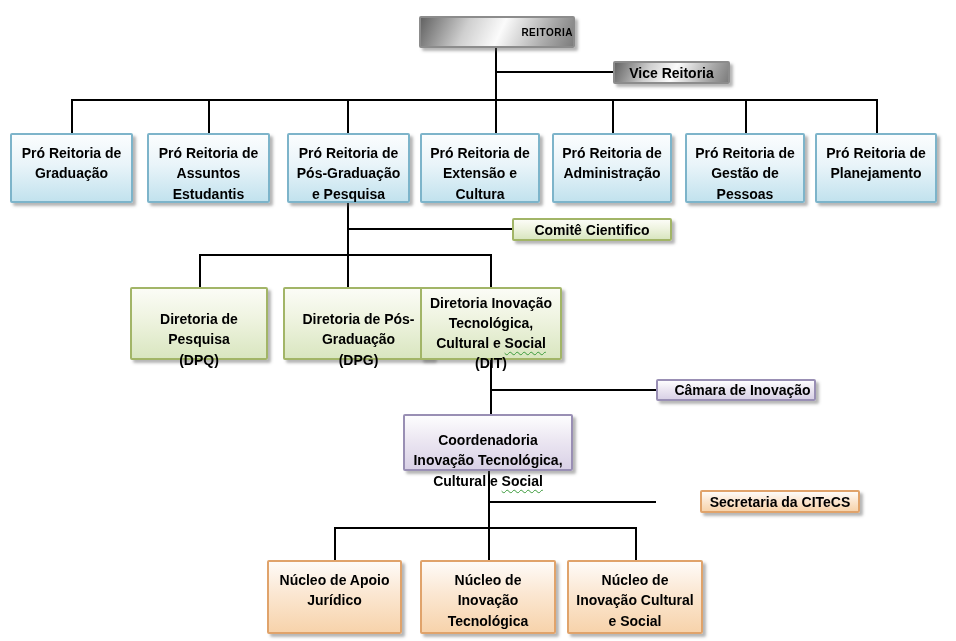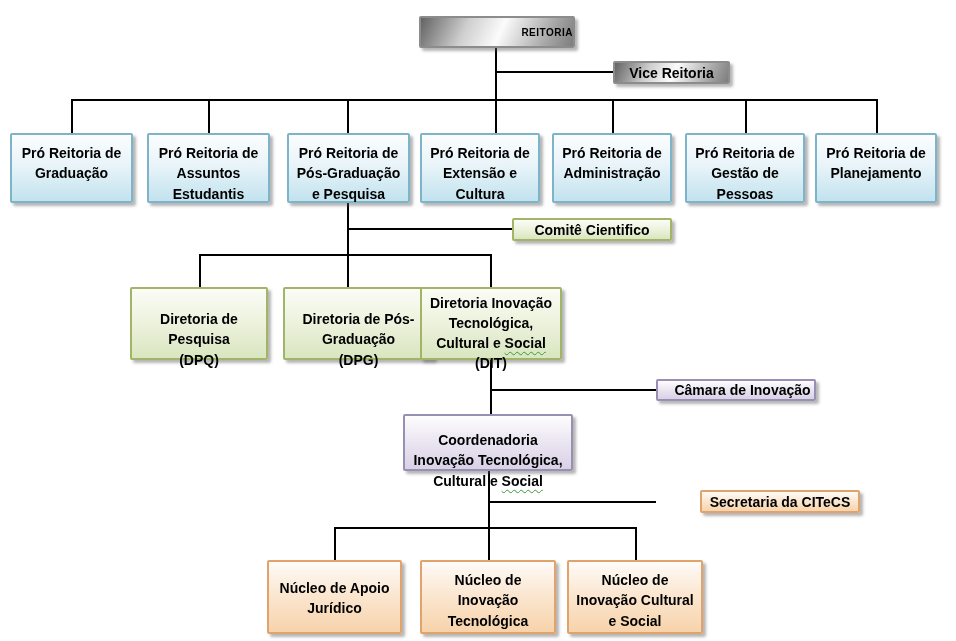--- a/index.html
+++ b/index.html
@@ -163,21 +163,21 @@
   <div class="node purple big" style="left:403px;top:414px;width:170px;height:57px;padding-top:14px;">
     <span class="lbl">Coordenadoria
 Inovação Tecnológica,
 Cultural e </span><span class="lbl wavy">Social</span>
   </div>
 
   <div class="node orange small" style="left:656px;top:490px;width:160px;height:23px;margin-left:44px;">
     <span class="lbl">Secretaria da CITeCS</span>
   </div>
 
-  <div class="node orange big" style="left:267px;top:560px;width:135px;height:74px;padding-top:16px;">
+  <div class="node orange big" style="left:267px;top:560px;width:135px;height:74px;padding-top:8px;">
     <span class="lbl">Núcleo de Apoio
 Jurídico</span>
   </div>
   <div class="node orange big" style="left:420px;top:560px;width:136px;height:74px;">
     <span class="lbl">Núcleo de
 Inovação
 Tecnológica</span>
   </div>
   <div class="node orange big" style="left:567px;top:560px;width:136px;height:74px;">
     <span class="lbl">Núcleo de

